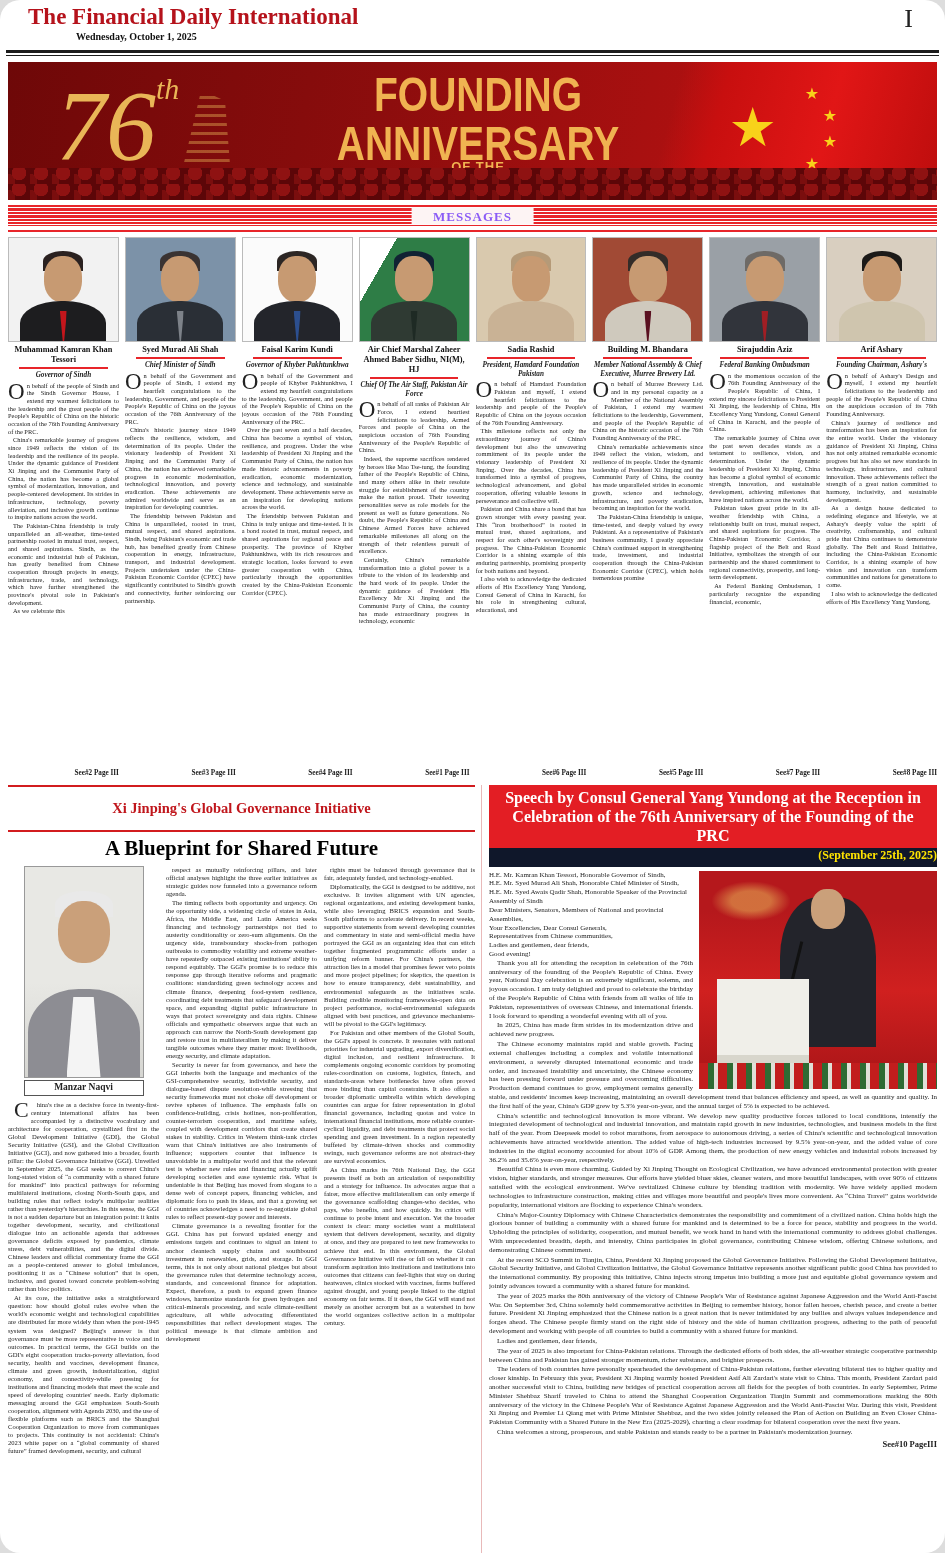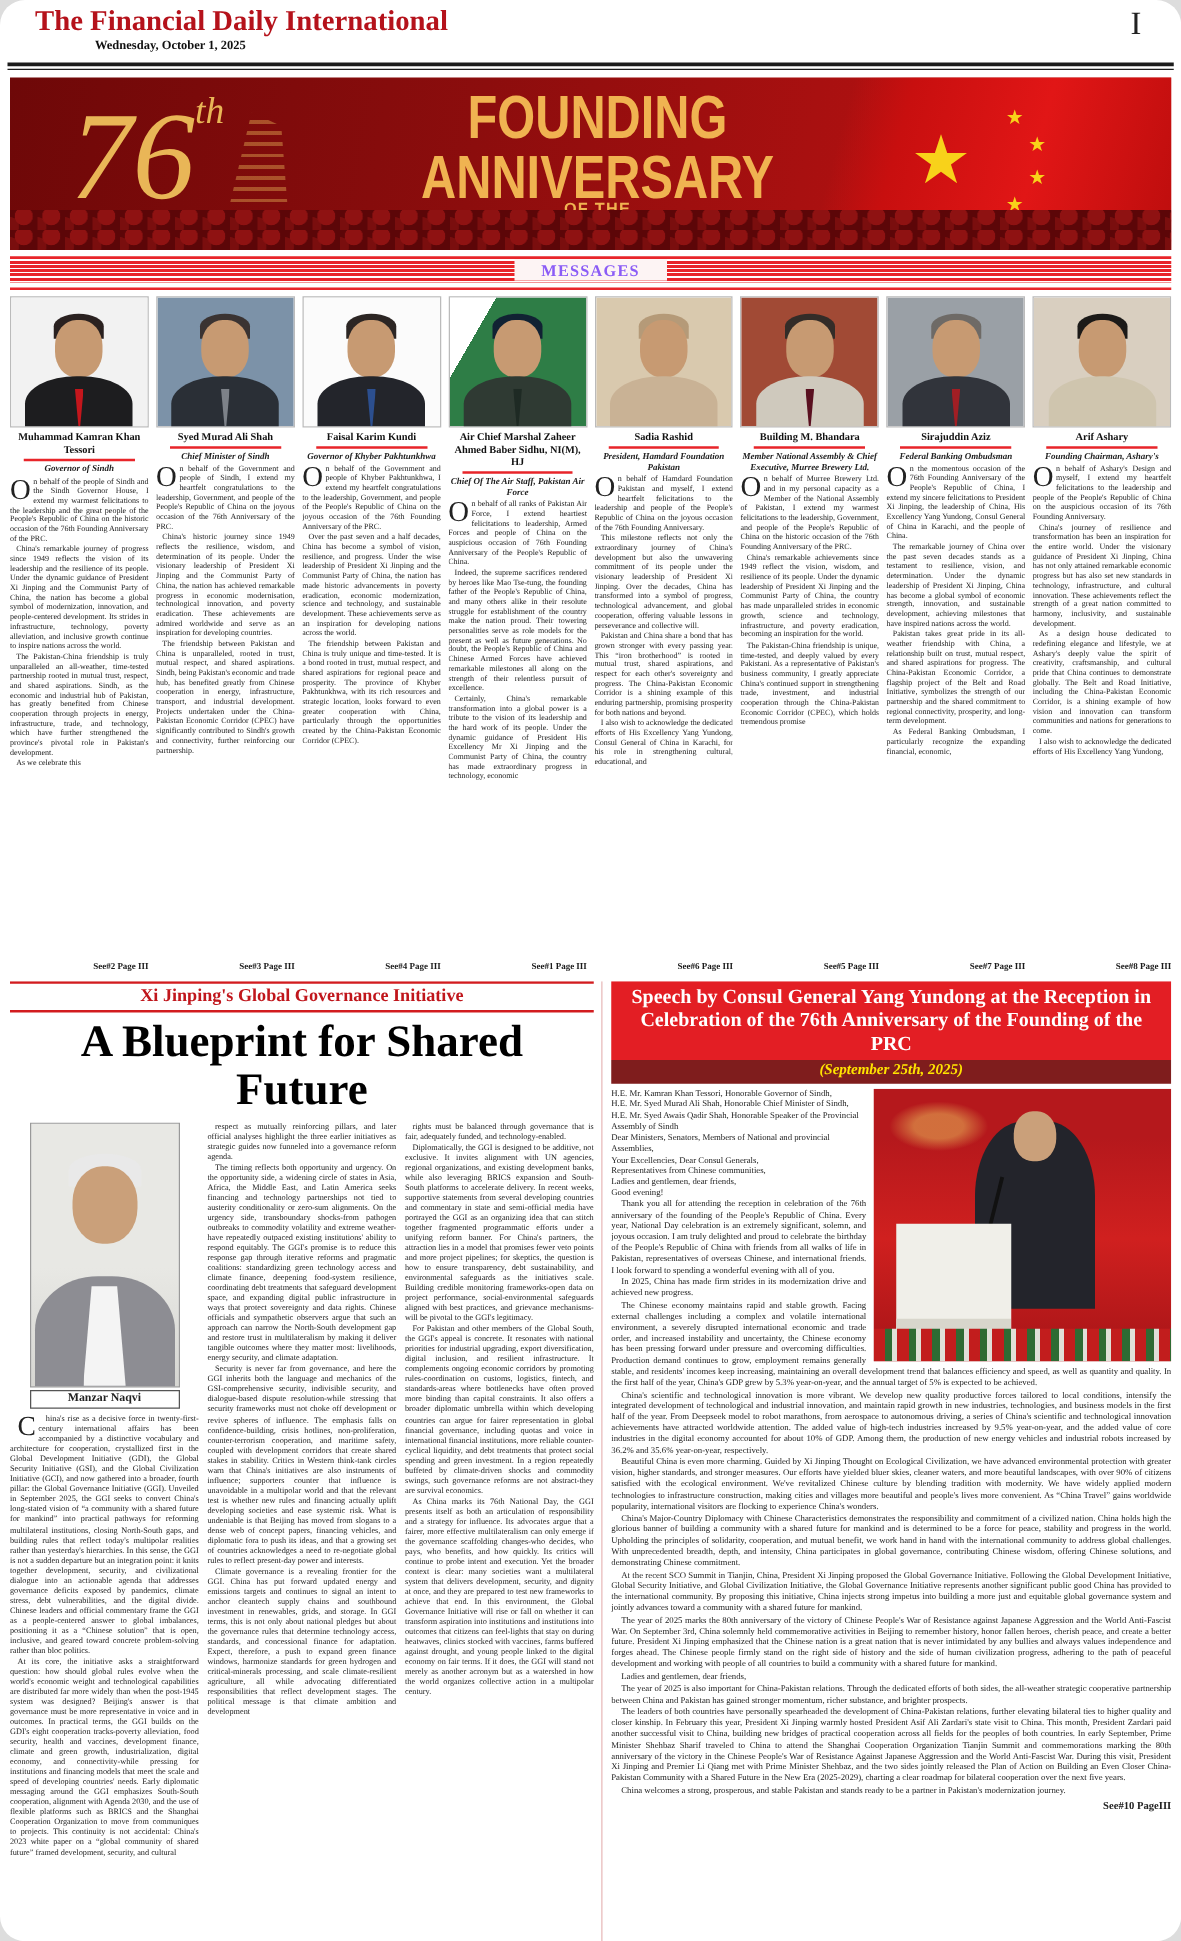--- a/index.html
+++ b/index.html
@@ -70,43 +70,43 @@
   .msg-title{font-style:italic;font-weight:bold;text-align:center;font-size:7.2px;line-height:1.2;color:#222;}
   .msg-body{flex:1 1 auto;overflow:hidden;text-align:justify;font-size:6.4px;line-height:1.2;margin-top:2px;color:#222;}
   .msg-body p{margin:0 0 1px;text-indent:5px;}
   .msg-body p:first-child{text-indent:0;}
   .msg-body p:first-child::first-letter{float:left;font-size:23px;line-height:18px;padding:1px 2px 0 0;}
   .msg-cont{font-weight:bold;text-align:right;font-size:7.2px;margin-top:2px;}
   
   .bottom{display:flex;margin:8px 8px 0;height:768px;overflow:hidden;}
   .article-left{width:467px;flex:0 0 467px;padding-right:6px;border-right:1px solid #e8b9b9;}
   .kicker{border-top:2px solid #d21c1f;border-bottom:2px solid #d21c1f;color:#c0161c;font-weight:bold;
-          font-size:14.5px;text-align:center;padding:2px 0;}
-  .headline{font-size:36px;font-weight:bold;text-align:center;line-height:1.05;padding:5px 0 7px;color:#000;}
+          font-size:14.5px;text-align:center;padding:13px 0;}
+  .headline{font-size:21px;font-weight:bold;text-align:center;line-height:1.05;padding:5px 0 7px;color:#000;}
   .article-cols{display:flex;gap:7px;height:690px;overflow:hidden;}
   .acol{flex:1;min-width:0;font-size:6.6px;line-height:1.22;text-align:justify;color:#222;}
   .acol p{margin:0 0 1px;text-indent:6px;}
   .author-photo{width:118px;height:210px;margin:0 auto;border:1px solid #999;position:relative;overflow:hidden;
           background:linear-gradient(180deg,#e8e8e4 0 55%,#d6d6d2 100%);}
   .author-photo .head{position:absolute;left:50%;top:34px;transform:translateX(-50%);width:52px;height:62px;
           border-radius:46%;background:#caa07a;}
   .author-photo .hair{position:absolute;left:50%;top:24px;transform:translateX(-50%);width:58px;height:26px;
           border-radius:50% 50% 0 0;background:#e9e9e9;}
   .author-photo .torso{position:absolute;left:50%;bottom:-8px;transform:translateX(-50%);width:112px;height:96px;
           border-radius:45% 45% 0 0;background:#8d8d93;}
   .author-photo .shirt{position:absolute;left:50%;bottom:0;transform:translateX(-50%);width:34px;height:80px;
           background:#f4f4f4;clip-path:polygon(20% 0,80% 0,100% 100%,0 100%);}
   .author-caption{width:118px;margin:2px auto 5px;border:1px solid #555;text-align:center;font-weight:bold;
           font-size:9.5px;padding:1px 0;}
   [data-bind-list="left_article.col1"] p:first-child::first-letter{float:left;font-size:22px;line-height:17px;padding-right:2px;}
   
   .article-right{flex:1;min-width:0;display:flex;flex-direction:column;padding-left:7px;}
   .r-header{background:#e31e24;color:#fff;text-align:center;font-weight:bold;font-size:16px;line-height:1.18;
           padding:4px 10px 2px;}
-  .r-date{background:#7f1d1d;color:#ffe400;text-align:center;font-weight:bold;font-size:12px;padding:0 0 4px;font-style:italic;}
+  .r-date{background:#0f172a;color:#ffe400;text-align:right;font-weight:bold;font-size:12px;padding:0 0 4px;}
   .r-body{flex:1 1 auto;overflow:hidden;font-size:7px;line-height:1.26;text-align:justify;margin-top:4px;color:#222;}
   .r-photo{float:right;width:238px;height:218px;margin:0 0 3px 6px;position:relative;overflow:hidden;
           background:linear-gradient(180deg,#b5181c 0 18%,#d0201f 55%,#a61417 100%);}
   .r-photo .backdrop-gold{position:absolute;left:12px;top:10px;width:80px;height:40px;
           background:radial-gradient(ellipse,#e9b657 0 35%,rgba(233,182,87,0) 70%);opacity:.55;}
   .r-photo .speaker{position:absolute;left:54%;top:26px;transform:translateX(-50%);width:96px;height:150px;
           border-radius:40% 40% 0 0;background:#23242b;}
   .r-photo .s-head{position:absolute;left:54%;top:18px;transform:translateX(-50%);width:34px;height:40px;
           border-radius:45%;background:#caa07a;}
   .r-photo .podium{position:absolute;left:18px;bottom:24px;width:92px;height:86px;background:#f0efe9;

